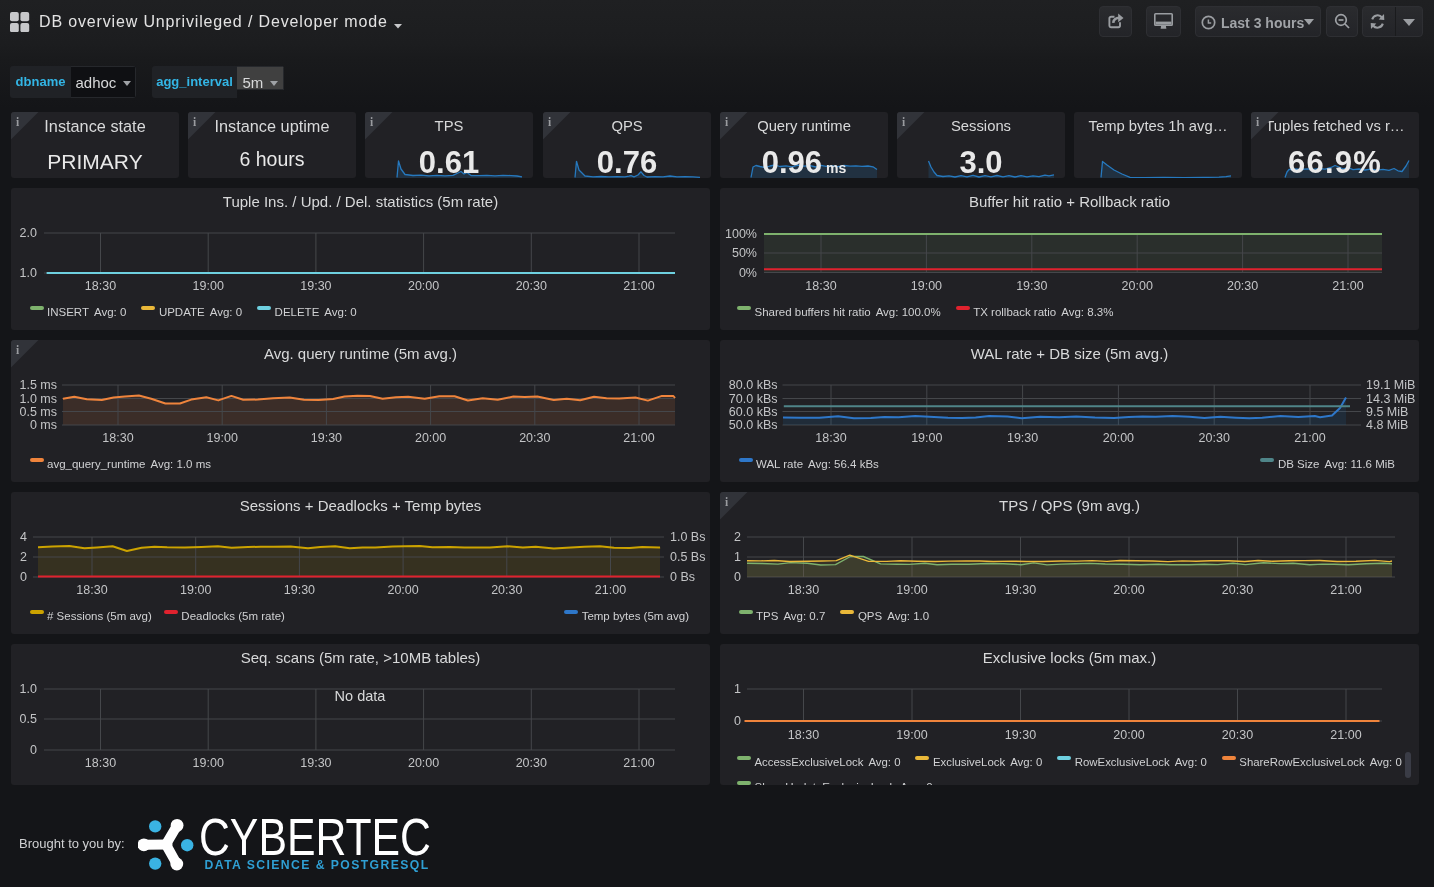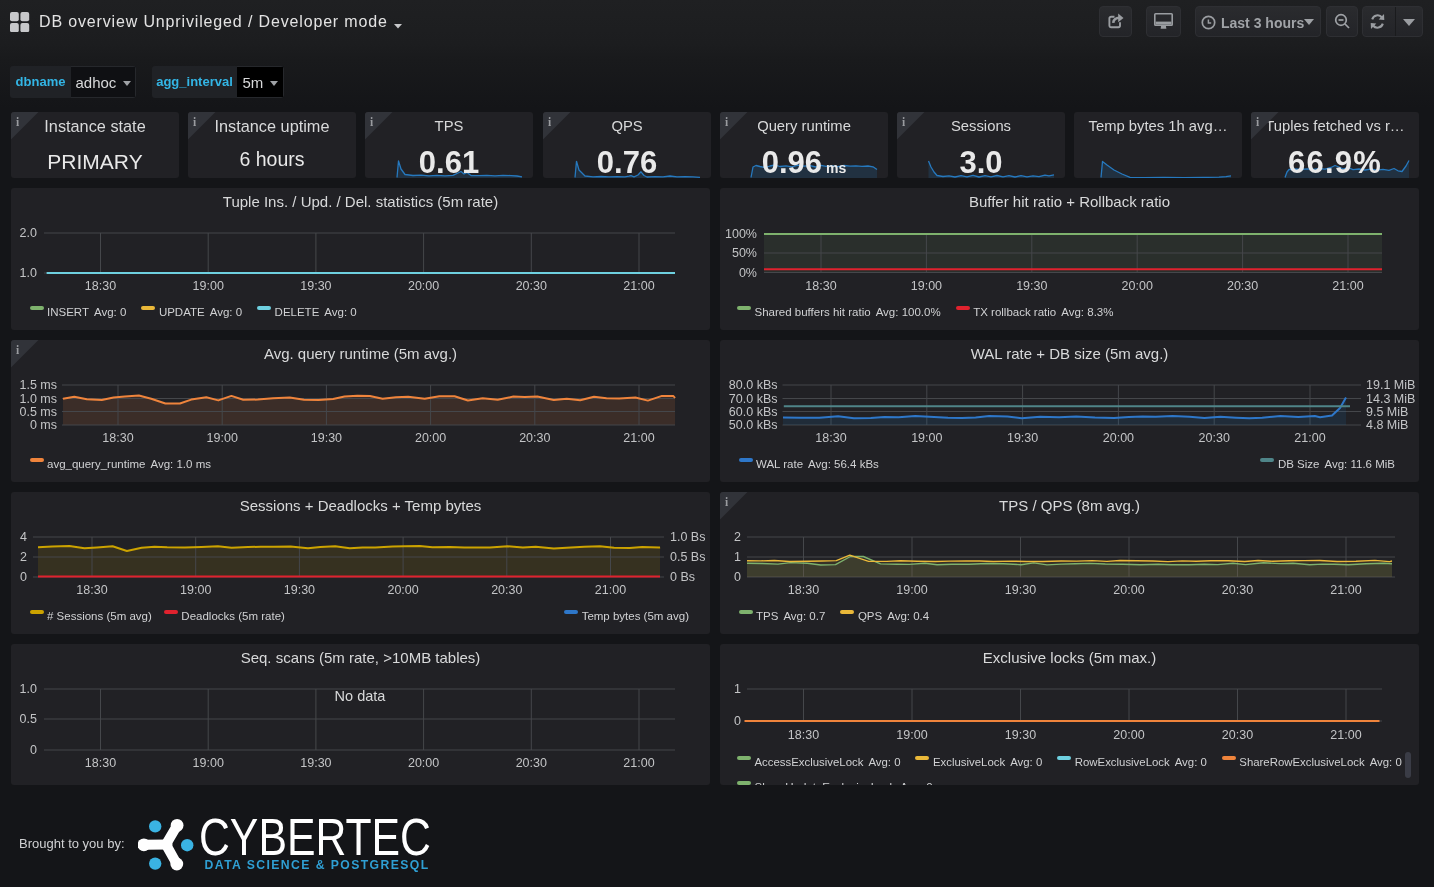--- a/index.html
+++ b/index.html
@@ -70,21 +70,21 @@
     <div style="position:absolute;left:1395px;top:7px;width:1px;height:29px;background:#1a1b1d"></div>
     <svg style="position:absolute;left:1403px;top:19px" width="12" height="7" viewBox="0 0 12 7">
       <polygon points="0,0 12,0 6,7" fill="#9a9da1"></polygon>
     </svg>
     <div style="position:absolute;left:10px;top:66px;height:32px;border-radius:3px;overflow:hidden;display:flex">
       <div style="width:61px;height:32px;background:#202226;color:#33b5e5;font-size:13px;font-weight:700;line-height:32px;text-align:center">dbname</div>
       <div style="width:65px;height:32px;background:#0f1013;border:1px solid #26282c;border-left:none;color:#d8d9da;font-size:15px;line-height:31px;text-align:center">adhoc <span style="display:inline-block;vertical-align:2px;margin-left:2px;width:0;height:0;border-left:4.5px solid transparent;border-right:4.5px solid transparent;border-top:5px solid #9fa2a6"></span></div>
     </div>
     <div style="position:absolute;left:152px;top:66px;height:32px;border-radius:3px;overflow:hidden;display:flex">
       <div style="width:85px;height:32px;background:#202226;color:#33b5e5;font-size:13px;font-weight:700;line-height:32px;text-align:center">agg_interval</div>
-      <div style="width:47px;height:32px;background:#000000;border:1px solid #26282c;border-left:none;color:#d8d9da;font-size:15px;line-height:31px;text-align:center">5m <span style="display:inline-block;vertical-align:2px;margin-left:2px;width:0;height:0;border-left:4.5px solid transparent;border-right:4.5px solid transparent;border-top:5px solid #9fa2a6"></span></div>
+      <div style="width:47px;height:24px;background:#404040;border:1px solid #26282c;border-left:none;color:#d8d9da;font-size:15px;line-height:31px;text-align:center">5m <span style="display:inline-block;vertical-align:2px;margin-left:2px;width:0;height:0;border-left:4.5px solid transparent;border-right:4.5px solid transparent;border-top:5px solid #9fa2a6"></span></div>
     </div>
     <div class="panel" style="left:11px;top:112px;width:168px;height:66px">
       <div class="stitle" style="font-size:16.3px;">Instance state</div>
       <div class="sval" style="top:38.8px;font-size:21px;font-weight:500;line-height:1">PRIMARY</div>
       <svg class="corner" width="28" height="28" viewBox="0 0 28 28">
         <polygon points="0,0 27.5,0 0,27.5" fill="#313339"></polygon>
         <text x="5" y="14" font-family="Liberation Serif,serif" font-weight="700" font-size="11.5" fill="#9a9ca0">i</text>
       </svg>
     </div>
     <div class="panel" style="left:188px;top:112px;width:168px;height:66px">
@@ -351,21 +351,21 @@
         <span class="lnm">Deadlocks (5m rate)</span>
         <span class="lsp"></span>
       </div>
       <div class="leg" style="position:absolute;top:118px;right:9px">
         <span class="dash" style="background:#2e77c9"></span>
         <span class="lnm">Temp bytes (5m avg)</span>
         <span class="lsp"></span>
       </div>
     </div>
     <div class="panel" style="left:720px;top:492px;width:699px;height:142px">
-      <div class="ptitle">TPS / QPS (8m avg.)</div>
+      <div class="ptitle">TPS / QPS (9m avg.)</div>
       <svg class="corner" width="28" height="28" viewBox="0 0 28 28">
         <polygon points="0,0 27.5,0 0,27.5" fill="#313339"></polygon>
         <text x="5" y="14" font-family="Liberation Serif,serif" font-weight="700" font-size="11.5" fill="#9a9ca0">i</text>
       </svg>
       <svg class="g" width="699" height="142" viewBox="0 0 699 142">
         <polygon points="27,85 27.0,71.2 42.3,71.5 57.9,72.1 70.3,70.6 87.3,71.2 100.7,73.0 115.5,72.6 130.4,64.5 143.3,64.5 160.5,71.9 177.0,72.2 189.3,72.4 204.9,71.3 217.1,72.7 231.9,72.3 249.2,72.3 266.7,71.5 283.5,71.7 301.1,72.7 313.7,70.9 327.0,72.9 341.6,72.1 355.4,71.8 369.7,71.4 385.3,72.0 402.7,72.2 420.3,72.7 438.2,72.2 451.2,72.7 469.0,72.8 484.4,72.3 497.7,72.6 513.1,71.3 525.5,72.6 543.4,70.8 560.2,71.6 573.1,71.3 589.7,72.7 602.0,72.1 614.3,72.3 628.3,72.7 646.1,71.8 664.1,71.3 672.0,71.8 672,85" fill="rgba(126,178,109,0.10)"></polygon>
         <line x1="27" y1="45" x2="675" y2="45" stroke="#45474b" stroke-width="1"></line>
         <line x1="27" y1="65" x2="675" y2="65" stroke="#45474b" stroke-width="1"></line>
         <line x1="27" y1="85" x2="675" y2="85" stroke="#45474b" stroke-width="1"></line>
         <line x1="83.5" y1="45" x2="83.5" y2="85" stroke="#45474b" stroke-width="1"></line>
@@ -387,21 +387,21 @@
         <text x="517.5" y="102" text-anchor="middle" class="ax">20:30</text>
         <text x="626" y="102" text-anchor="middle" class="ax">21:00</text>
       </svg>
       <div class="leg" style="position:absolute;top:118px;left:18.5px">
         <span class="dash" style="background:#7eb26d"></span>
         <span class="lnm">TPS</span>
         <span class="lav">Avg: 0.7</span>
         <span class="lsp"></span>
         <span class="dash" style="background:#eab839"></span>
         <span class="lnm">QPS</span>
-        <span class="lav">Avg: 0.4</span>
+        <span class="lav">Avg: 1.0</span>
         <span class="lsp"></span>
       </div>
     </div>
     <div class="panel" style="left:11px;top:644px;width:699px;height:141px">
       <div class="ptitle">Seq. scans (5m rate, &gt;10MB tables)</div>
       <svg class="g" width="699" height="141" viewBox="0 0 699 141">
         <line x1="33" y1="45" x2="664" y2="45" stroke="#45474b" stroke-width="1"></line>
         <line x1="33" y1="75" x2="664" y2="75" stroke="#45474b" stroke-width="1"></line>
         <line x1="33" y1="106" x2="664" y2="106" stroke="#45474b" stroke-width="1"></line>
         <line x1="89.5" y1="45" x2="89.5" y2="106" stroke="#45474b" stroke-width="1"></line>

